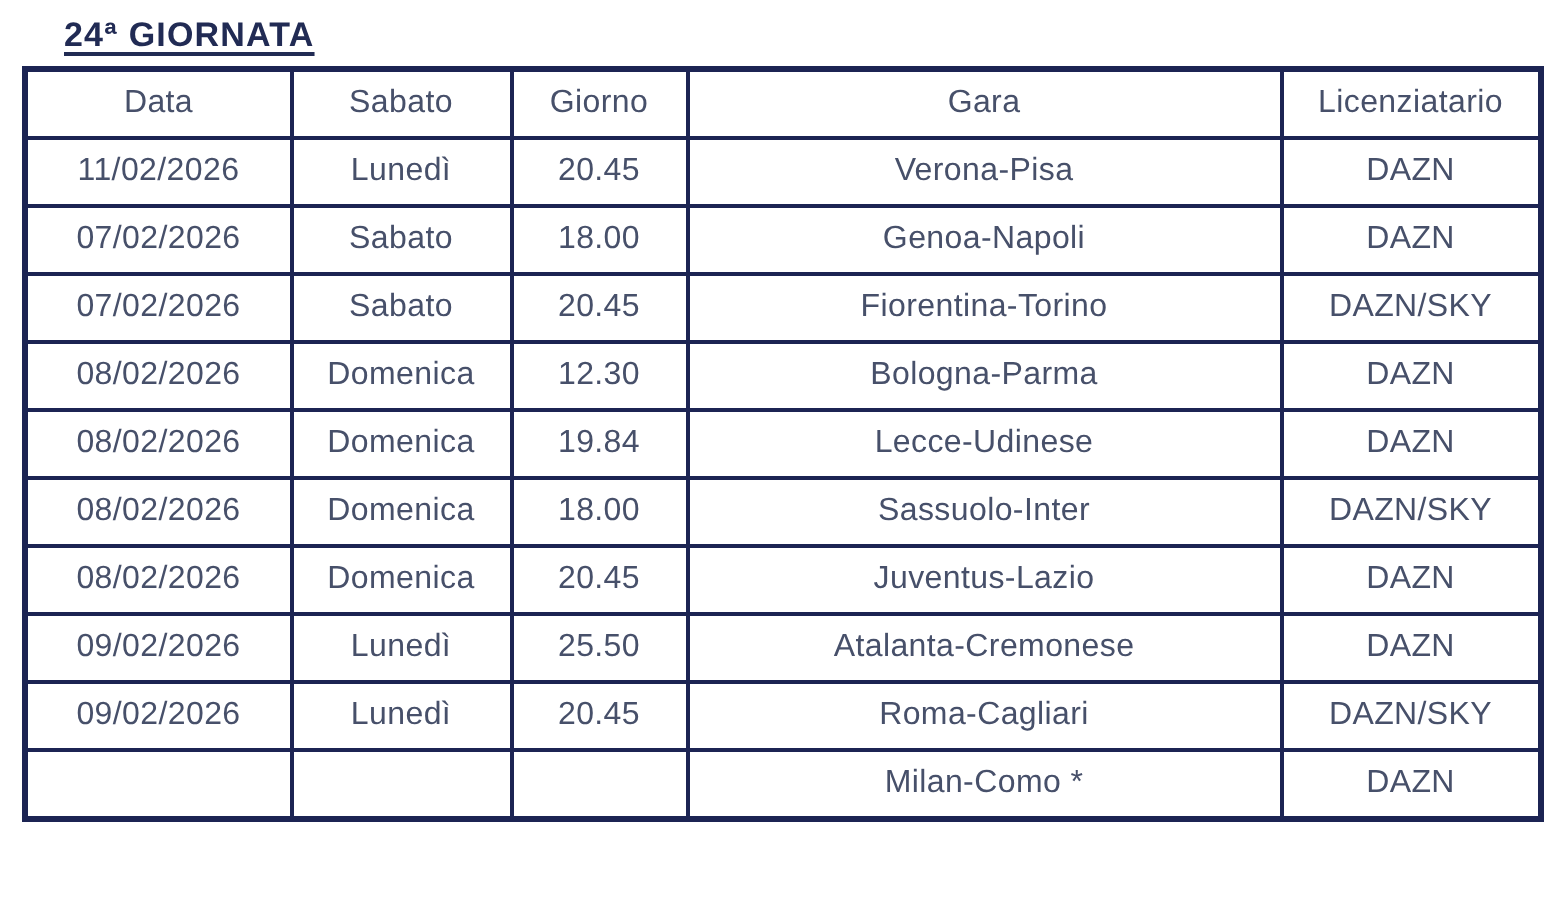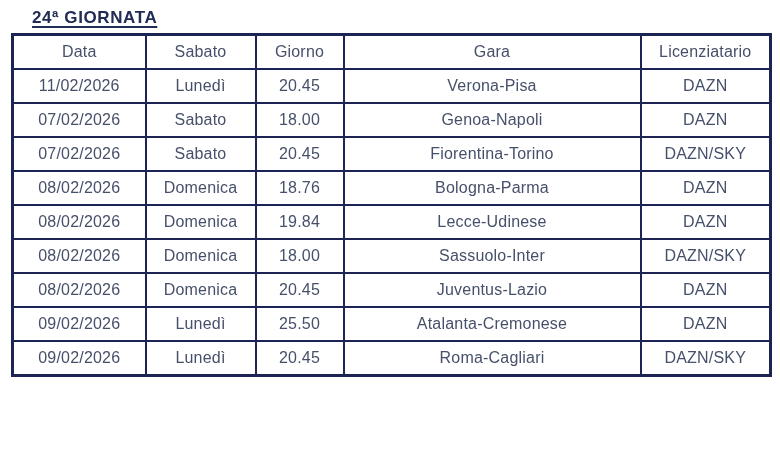--- a/index.html
+++ b/index.html
@@ -103,21 +103,21 @@
       <tr>
         <td>07/02/2026</td>
         <td>Sabato</td>
         <td>20.45</td>
         <td>Fiorentina-Torino</td>
         <td>DAZN/SKY</td>
       </tr>
       <tr>
         <td>08/02/2026</td>
         <td>Domenica</td>
-        <td>18.76</td>
+        <td>12.30</td>
         <td>Bologna-Parma</td>
         <td>DAZN</td>
       </tr>
       <tr>
         <td>08/02/2026</td>
         <td>Domenica</td>
         <td>19.84</td>
         <td>Lecce-Udinese</td>
         <td>DAZN</td>
       </tr>
@@ -142,14 +142,21 @@
         <td>Atalanta-Cremonese</td>
         <td>DAZN</td>
       </tr>
       <tr>
         <td>09/02/2026</td>
         <td>Lunedì</td>
         <td>20.45</td>
         <td>Roma-Cagliari</td>
         <td>DAZN/SKY</td>
       </tr>
+      <tr>
+        <td></td>
+        <td></td>
+        <td></td>
+        <td>Milan-Como *</td>
+        <td>DAZN</td>
+      </tr>
     </tbody>
 </table>
 
 </body></html>

